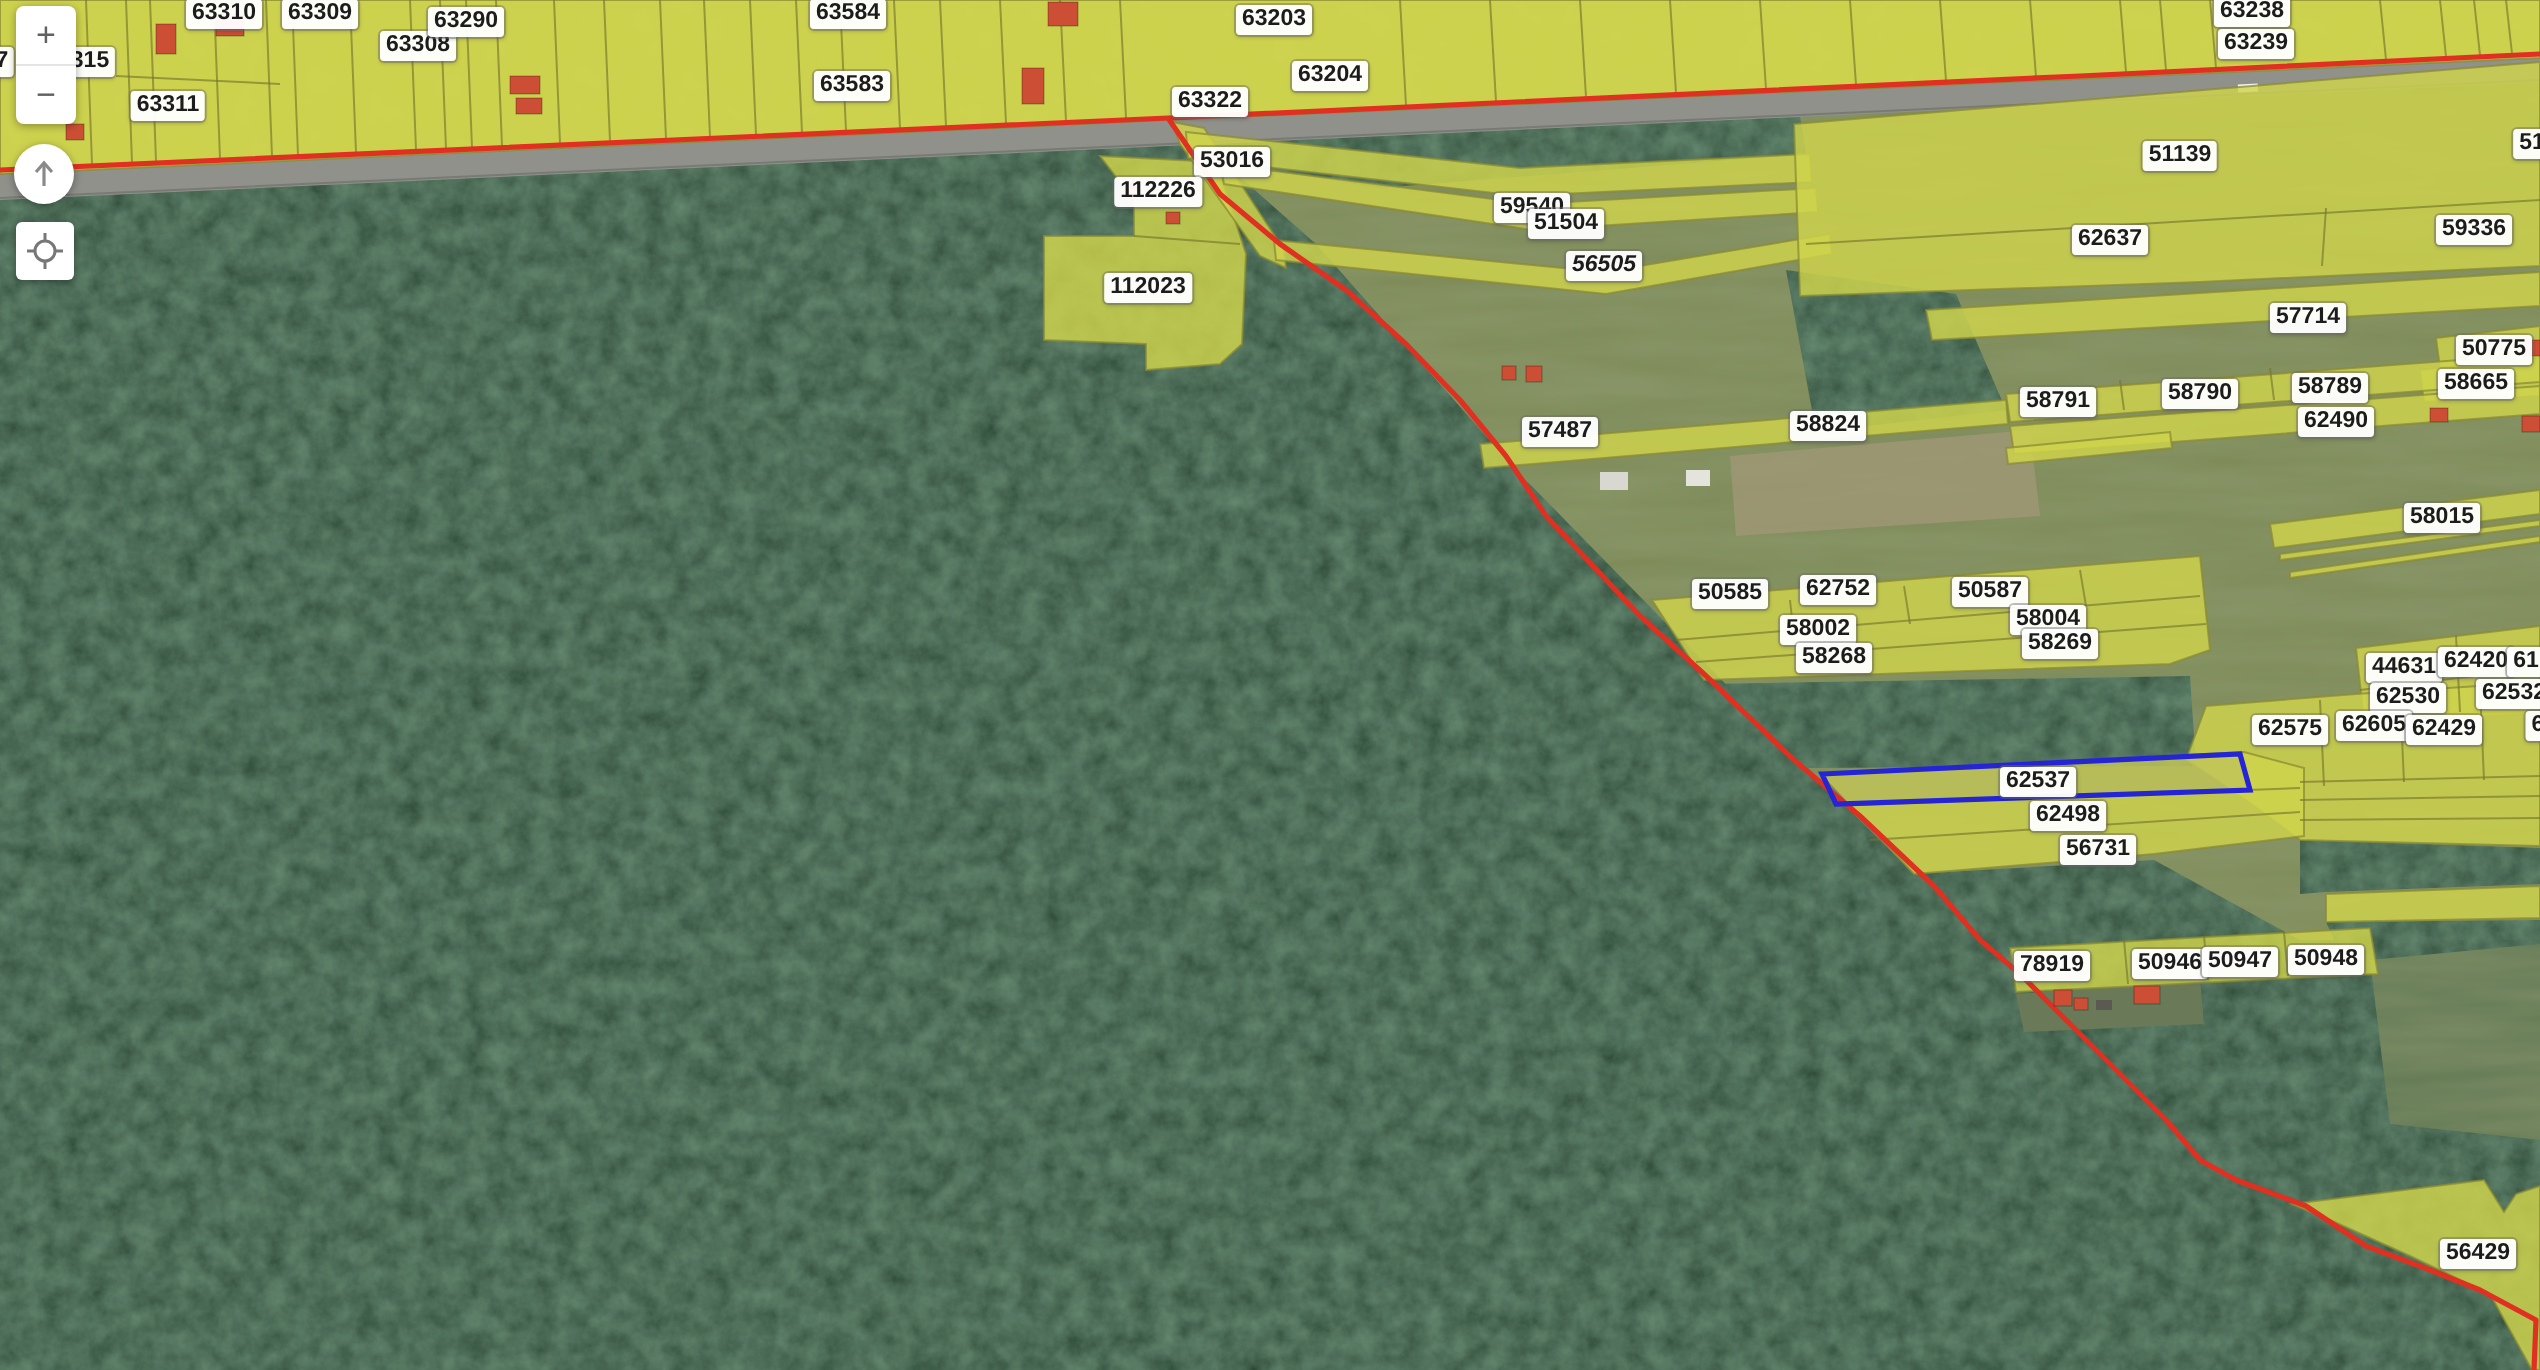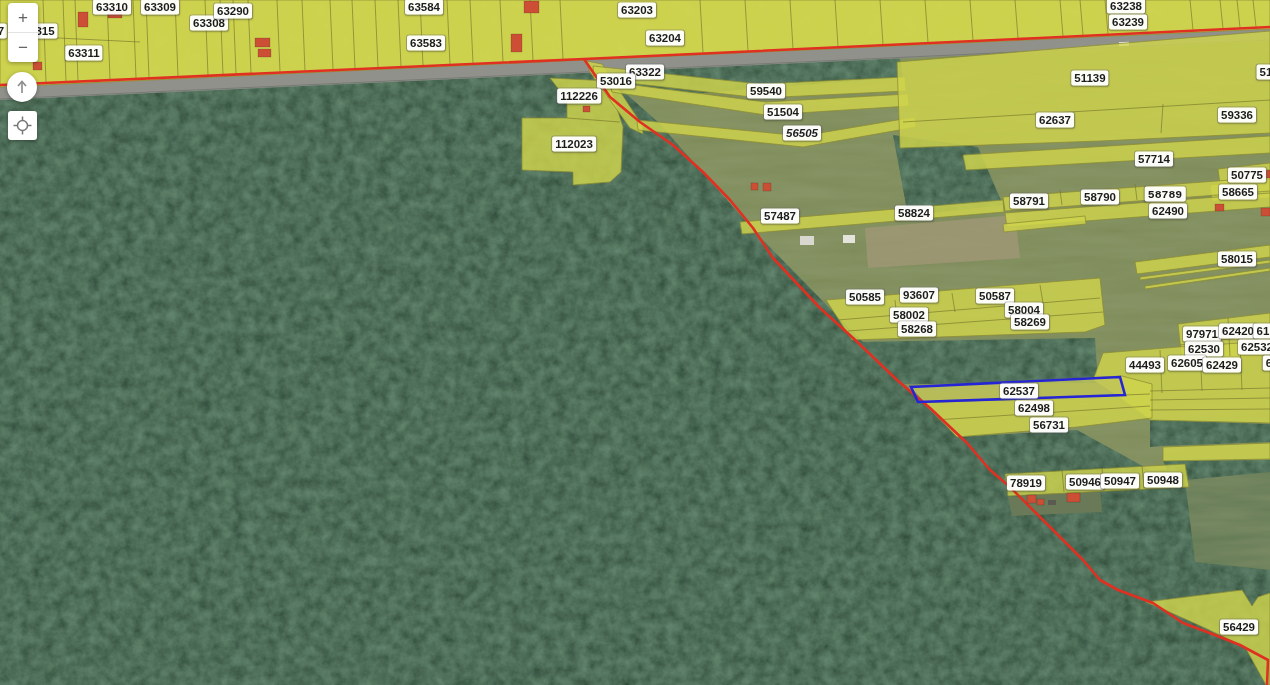--- a/index.html
+++ b/index.html
@@ -197,56 +197,56 @@
       <div class="plabel" style="left: 45px; top: 31px;">315</div>
       <div class="plabel" style="left: 84px; top: 53px;">63311</div>
       <div class="plabel" style="left: 112px; top: 7px;">63310</div>
       <div class="plabel" style="left: 160px; top: 7px;">63309</div>
       <div class="plabel" style="left: 193px; top: 23px; margin-left: 16px;">63308</div>
       <div class="plabel" style="left: 233px; top: 11px;">63290</div>
       <div class="plabel" style="left: 424px; top: 7px;">63584</div>
       <div class="plabel" style="left: 426px; top: 43px;">63583</div>
       <div class="plabel" style="left: 637px; top: 10px;">63203</div>
       <div class="plabel" style="left: 638px; top: 38px; margin-left: 27px;">63204</div>
-      <div class="plabel" style="left: 605px; top: 72px; margin-left: 40px;">63322</div>
+      <div class="plabel" style="left: 605px; top: 51px;">63322</div>
       <div class="plabel" style="left: 1126px; top: 6px;">63238</div>
       <div class="plabel" style="left: 1128px; top: 22px;">63239</div>
       <div class="plabel" style="left: 616px; top: 81px;">53016</div>
       <div class="plabel" style="left: 579px; top: 96px;">112226</div>
       <div class="plabel" style="left: 574px; top: 144px;">112023</div>
-      <div class="plabel" style="left: 766px; top: 91px;">59540</div>
+      <div class="plabel" style="left: 766px; top: 104px;">59540</div>
       <div class="plabel" style="left: 783px; top: 112px;">51504</div>
       <div class="plabel" style="left: 802px; top: 133px; font-style: italic;">56505</div>
       <div class="plabel" style="left: 1090px; top: 78px;">51139</div>
       <div class="plabel" style="left: 1055px; top: 120px;">62637</div>
       <div class="plabel" style="left: 1237px; top: 115px;">59336</div>
       <div class="plabel" style="left: 1266px; top: 72px;">51</div>
       <div class="plabel" style="left: 1154px; top: 159px;">57714</div>
       <div class="plabel" style="left: 1247px; top: 175px;">50775</div>
       <div class="plabel" style="left: 1238px; top: 192px;">58665</div>
       <div class="plabel" style="left: 1029px; top: 201px;">58791</div>
       <div class="plabel" style="left: 1100px; top: 197px;">58790</div>
-      <div class="plabel" style="left: 1165px; top: 194px; font-family: Liberation Mono, monospace;">58789</div>
+      <div class="plabel" style="left: 1165px; top: 194px;">58789</div>
       <div class="plabel" style="left: 1168px; top: 211px;">62490</div>
       <div class="plabel" style="left: 780px; top: 216px;">57487</div>
       <div class="plabel" style="left: 914px; top: 213px;">58824</div>
-      <div class="plabel" style="left: 1221px; top: 259px; margin-left: 16px;">58015</div>
+      <div class="plabel" style="left: 1221px; top: 259px;">58015</div>
       <div class="plabel" style="left: 865px; top: 297px; text-align: right;">50585</div>
-      <div class="plabel" style="left: 919px; top: 295px;">93607</div>
+      <div class="plabel" style="left: 919px; top: 295px;">62752</div>
       <div class="plabel" style="left: 995px; top: 296px;">50587</div>
       <div class="plabel" style="left: 909px; top: 315px;">58002</div>
       <div class="plabel" style="left: 1024px; top: 310px;">58004</div>
       <div class="plabel" style="left: 917px; top: 329px;">58268</div>
       <div class="plabel" style="left: 1030px; top: 322px;">58269</div>
-      <div class="plabel" style="left: 1202px; top: 334px;">97971</div>
+      <div class="plabel" style="left: 1202px; top: 334px;">44631</div>
       <div class="plabel" style="left: 1238px; top: 331px;">62420</div>
       <div class="plabel" style="left: 1263px; top: 331px;">61</div>
       <div class="plabel" style="left: 1204px; top: 349px;">62530</div>
       <div class="plabel" style="left: 1257px; top: 347px;">62532</div>
-      <div class="plabel" style="left: 1145px; top: 365px;">44493</div>
+      <div class="plabel" style="left: 1145px; top: 365px;">62575</div>
       <div class="plabel" style="left: 1187px; top: 363px;">62605</div>
       <div class="plabel" style="left: 1222px; top: 365px;">62429</div>
       <div class="plabel" style="left: 1269px; top: 363px;">6</div>
       <div class="plabel" style="left: 1019px; top: 391px;">62537</div>
       <div class="plabel" style="left: 1034px; top: 408px;">62498</div>
       <div class="plabel" style="left: 1049px; top: 425px;">56731</div>
       <div class="plabel" style="left: 1026px; top: 483px;">78919</div>
       <div class="plabel" style="left: 1085px; top: 482px;">50946</div>
       <div class="plabel" style="left: 1120px; top: 481px;">50947</div>
       <div class="plabel" style="left: 1163px; top: 480px;">50948</div>

